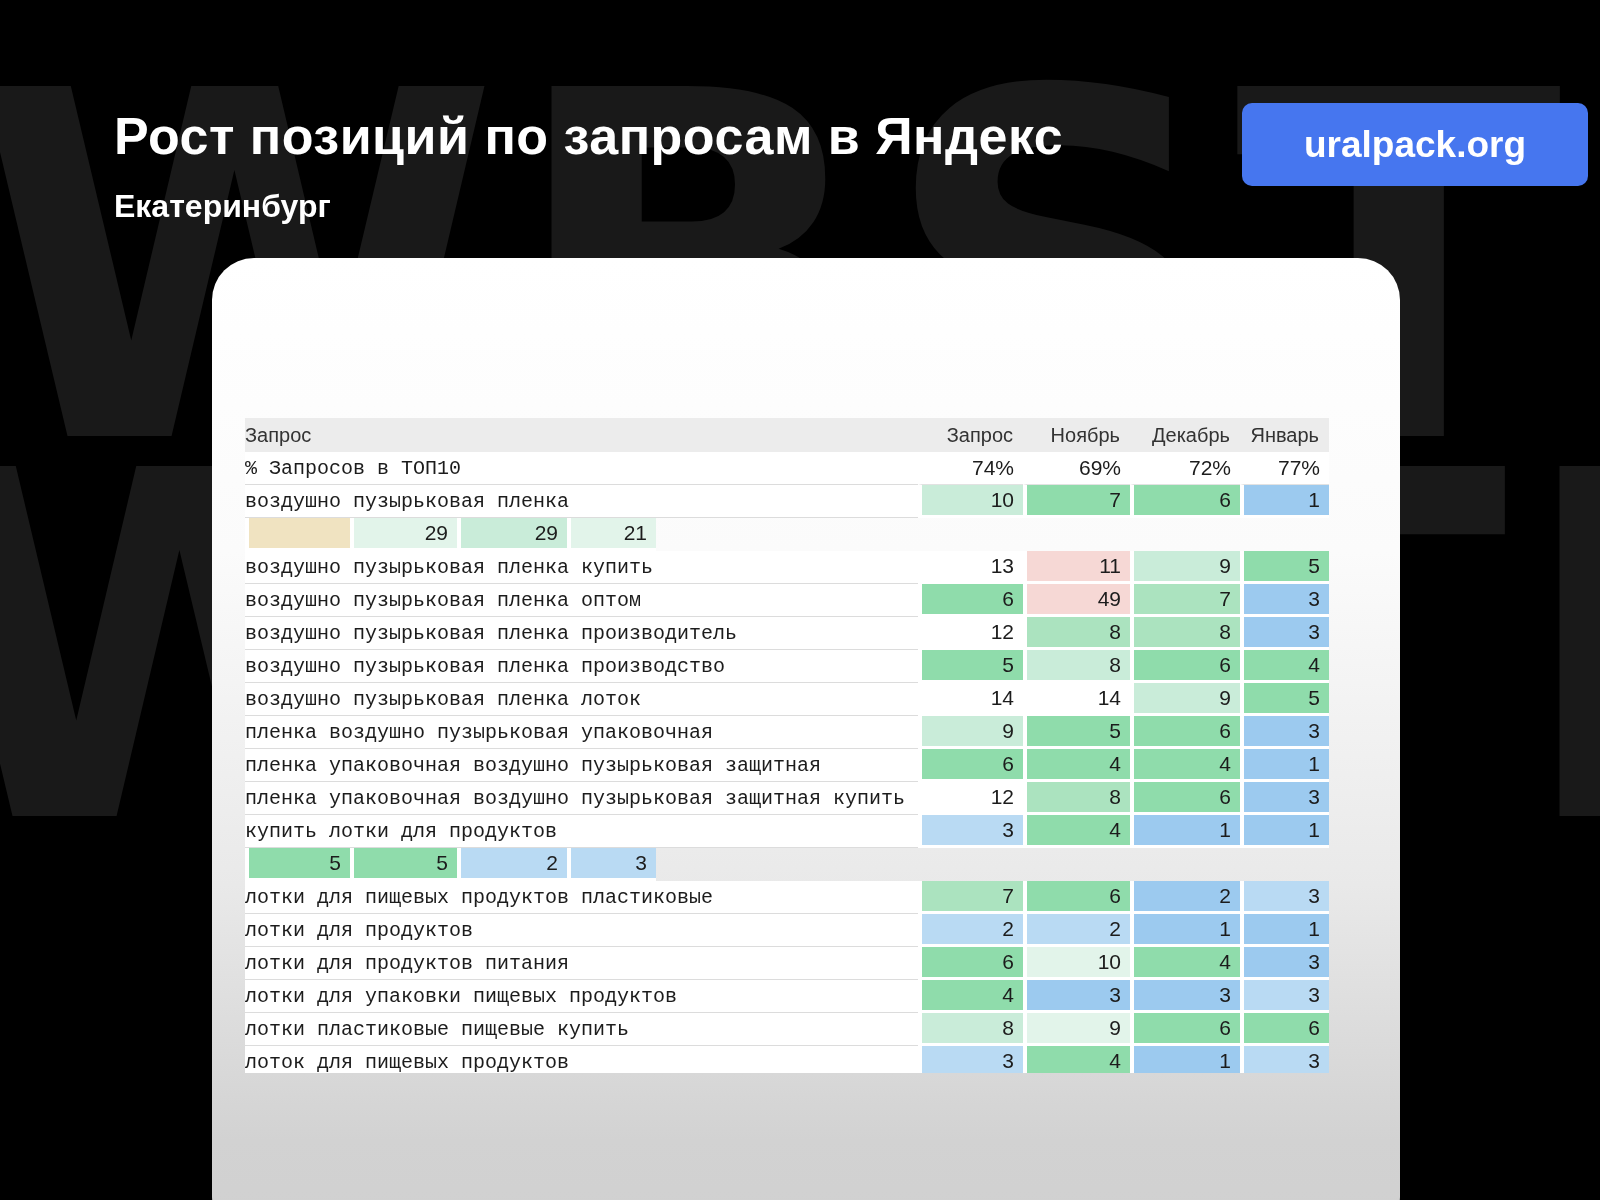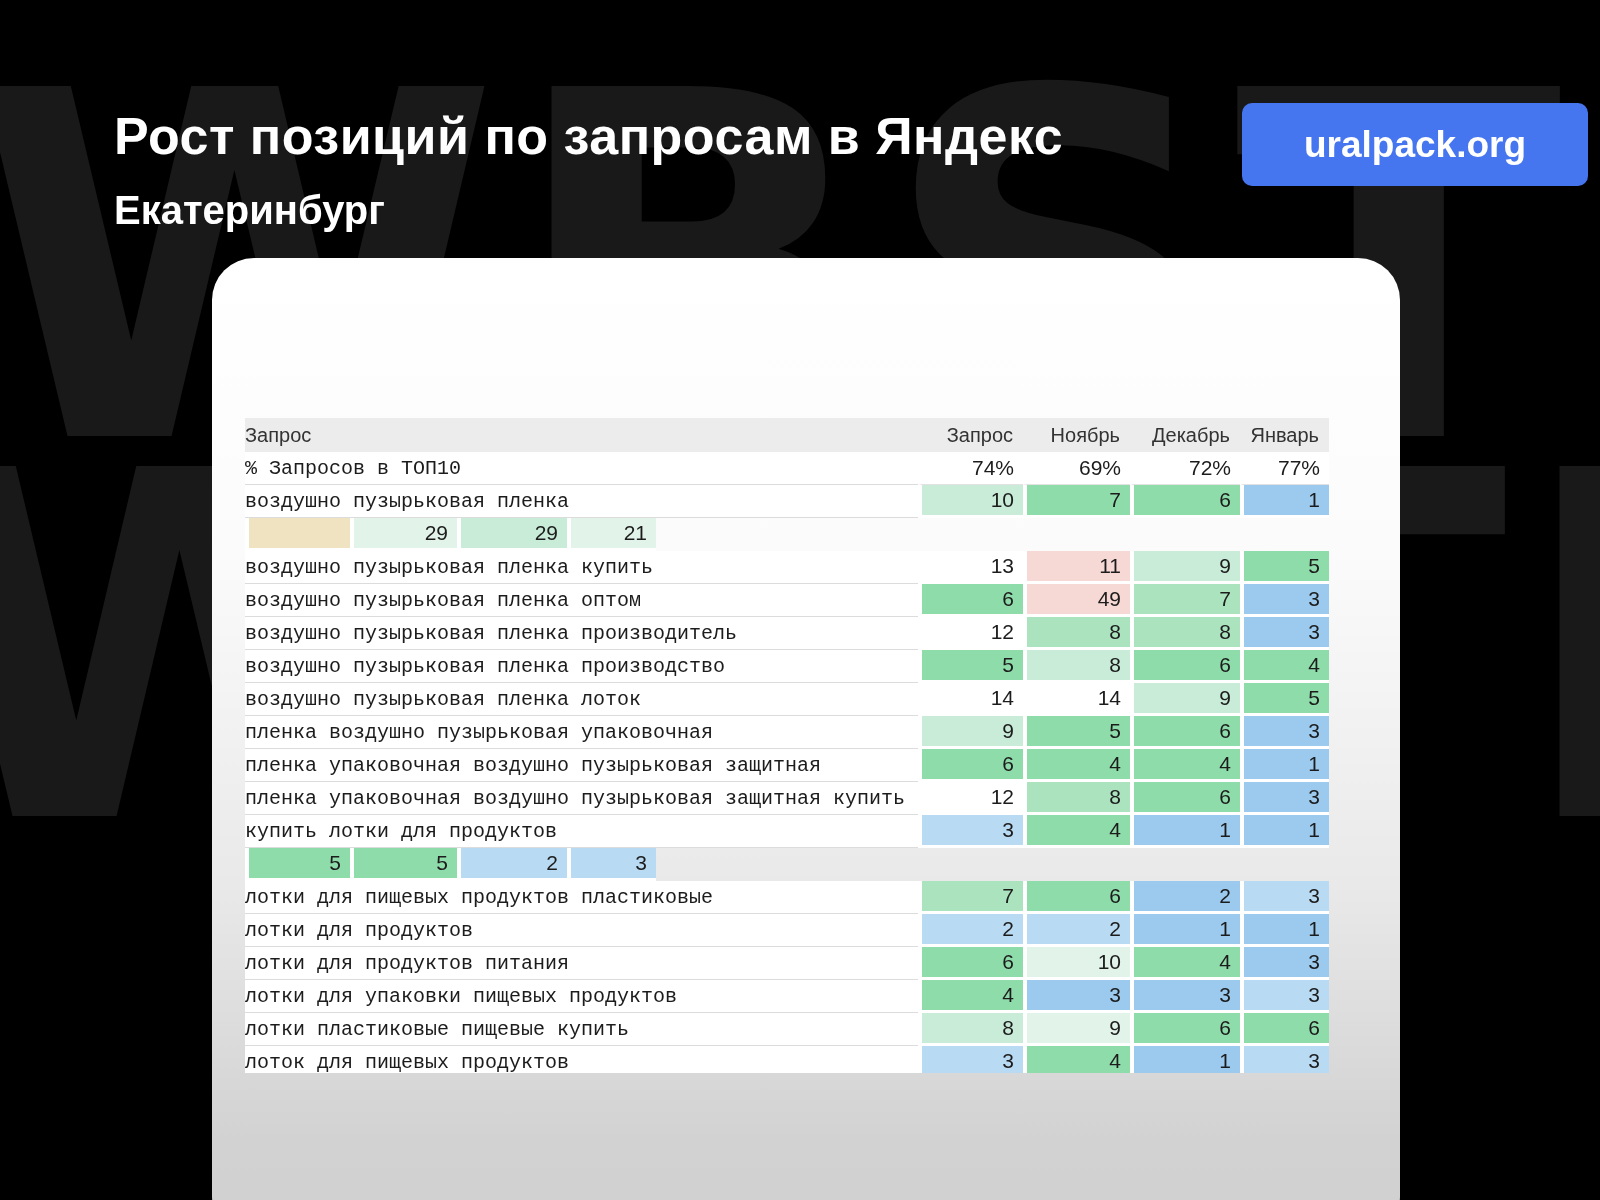--- a/index.html
+++ b/index.html
@@ -7,21 +7,21 @@
          font-family:"Liberation Sans",sans-serif;}
   
   .wm{position:absolute;font-family:"DejaVu Sans",sans-serif;font-weight:bold;
       font-size:480px;line-height:1;color:#191919;letter-spacing:8px;white-space:nowrap;
       z-index:0;user-select:none;}
   .wm1{left:-30px;top:30px;}
   .wm2{left:-85px;top:410px;}
   
   .title{position:absolute;left:114px;top:106px;font-size:52px;font-weight:bold;color:#fff;
          letter-spacing:0.5px;z-index:3;}
-  .subtitle{position:absolute;left:114px;top:188px;font-size:40px;font-weight:bold;color:#fff;z-index:3;}
+  .subtitle{position:absolute;left:114px;top:188px;font-size:32px;font-weight:bold;color:#fff;z-index:3;}
   .badge{position:absolute;left:1242px;top:103px;width:346px;height:83px;border-radius:10px;
          background:#4676ef;display:flex;align-items:center;justify-content:center;
          color:#fff;font-size:37px;font-weight:bold;z-index:3;cursor:pointer;}
   
   .card{position:absolute;left:212px;top:258px;width:1188px;height:980px;border-radius:42px;
         background:linear-gradient(180deg,#ffffff 0%,#fbfbfb 30%,#e9e9e9 64%,#d2d2d2 90%,#d0d0d0 100%);
         z-index:2;overflow:hidden;}
   
   .table-wrap{position:absolute;left:33px;top:160px;width:1084px;height:655px;overflow:hidden;
               color:#1c1c1c;}

